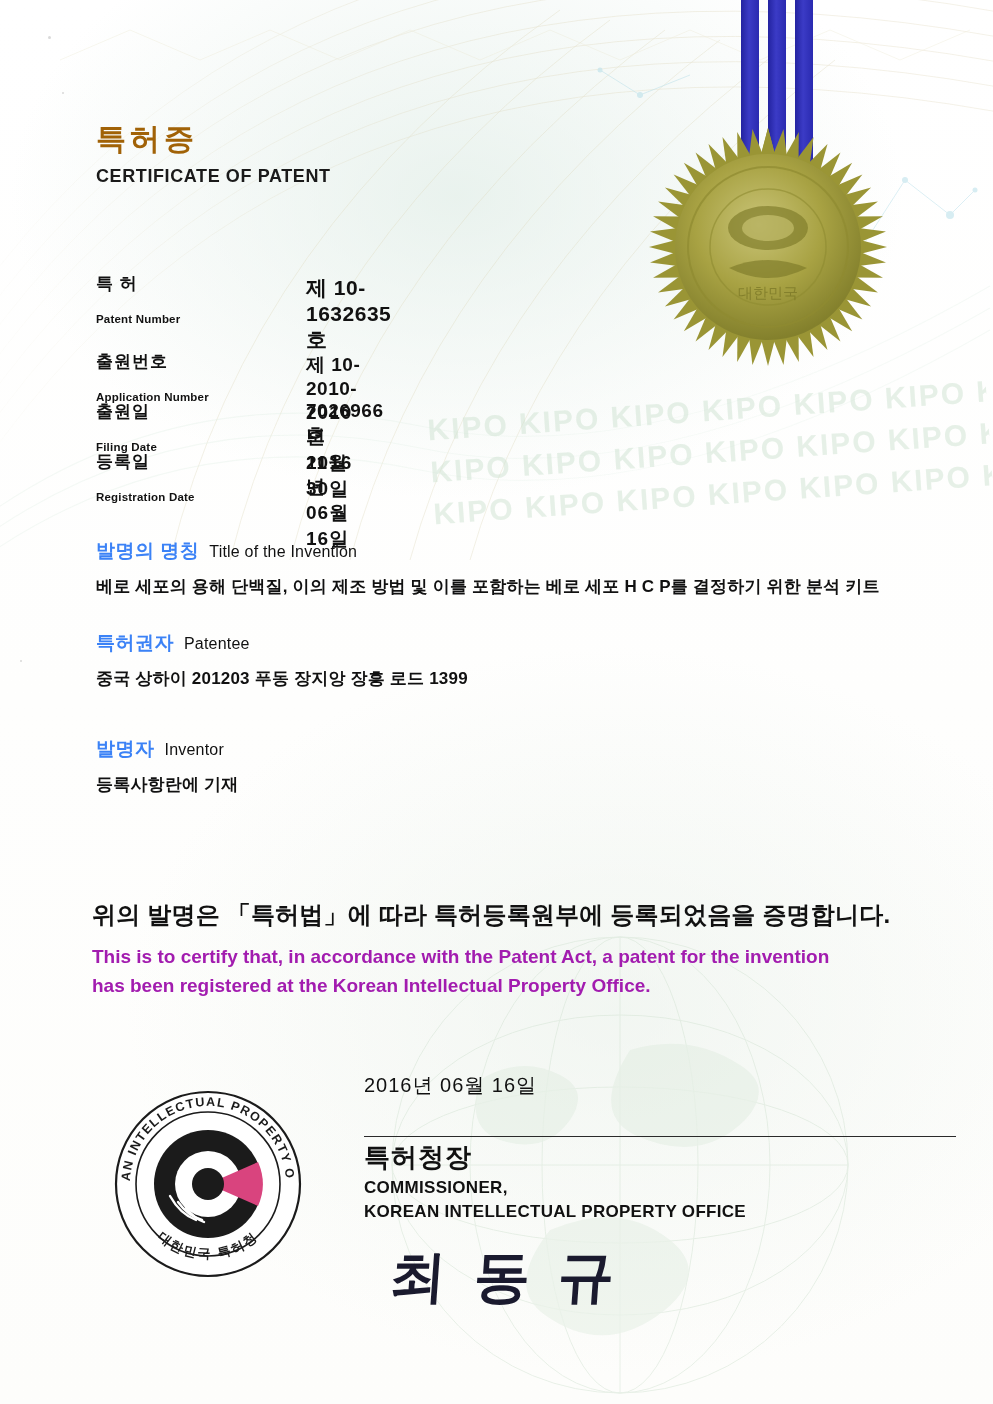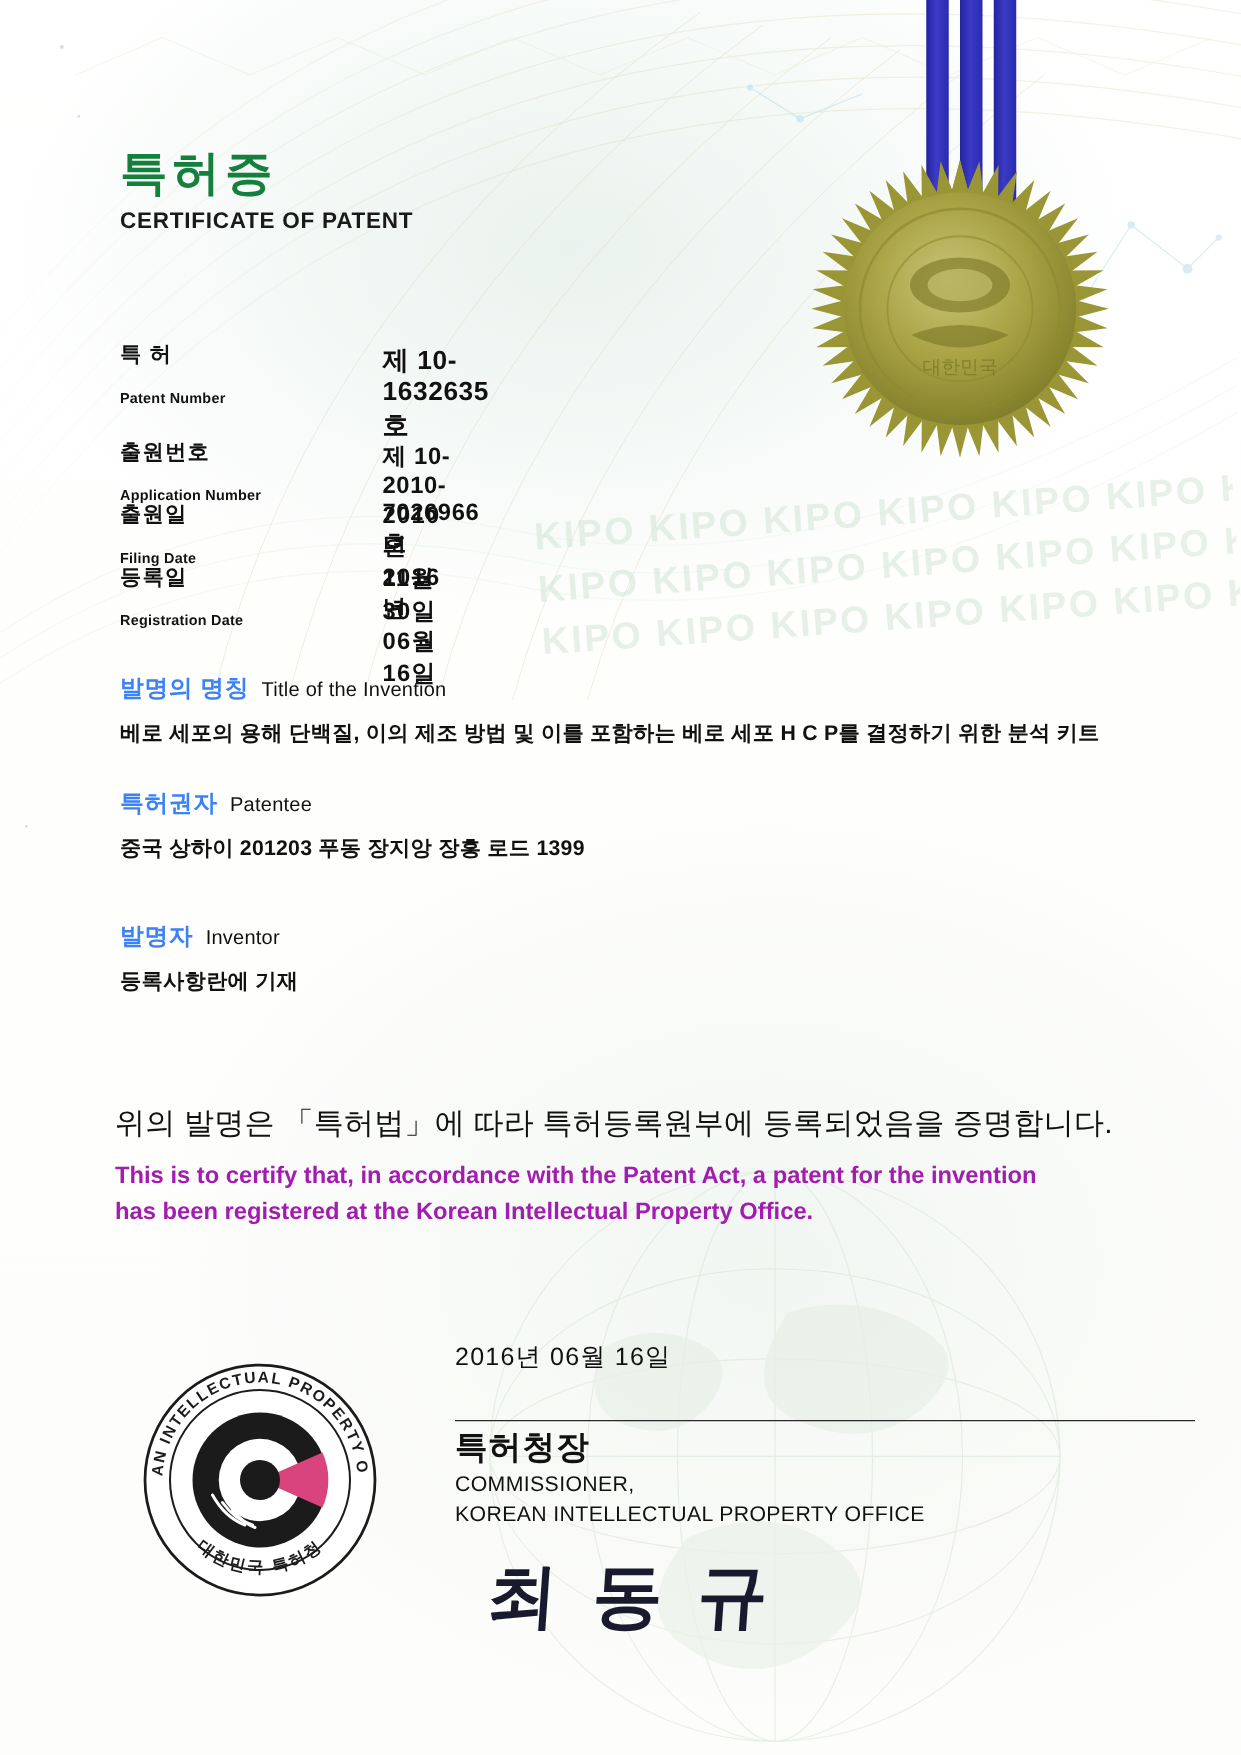--- a/index.html
+++ b/index.html
@@ -86,24 +86,24 @@
     width: 238px;
     height: 238px;
   }
   
   .hdr {
     position: absolute;
     left: 96px;
     top: 112px;
   }
   .hdr-ko {
-    font-size: 38px;
+    font-size: 30px;
     font-weight: bold;
     letter-spacing: 4px;
-    color: #15803d;
+    color: #a16207;
     line-height: 54px;
   }
   .hdr-en {
     font-size: 18px;
     font-weight: bold;
     letter-spacing: .6px;
     color: #1a1a1a;
     margin-top: 0;
   }
   
@@ -189,24 +189,25 @@
 
   
   .certify {
     position: absolute;
     left: 92px;
     top: 882px;
     width: 840px;
   }
   .certify-ko {
     font-size: 24px;
-    font-weight: normal;
+    font-weight: bold;
     color: #111;
     letter-spacing: .2px;
     line-height: 34px;
+    margin-top: 16px;
   }
   .certify-en {
     font-size: 19px;
     font-weight: bold;
     color: #a21caf;
     line-height: 29px;
     margin-top: 10px;
   }
   
   .sig-date {
@@ -232,21 +233,21 @@
     font-size: 26px;
     font-weight: bold;
     color: #111;
     letter-spacing: 1px;
   }
   .sig-title-en {
     position: absolute;
     left: 364px;
     top: 1176px;
     font-size: 17px;
-    font-weight: normal;
+    font-weight: bold;
     color: #111;
     line-height: 24px;
     letter-spacing: .3px;
   }
   .sig-name {
     position: absolute;
     left: 390px;
     top: 1240px;
     font-size: 56px;
     font-weight: bold;

